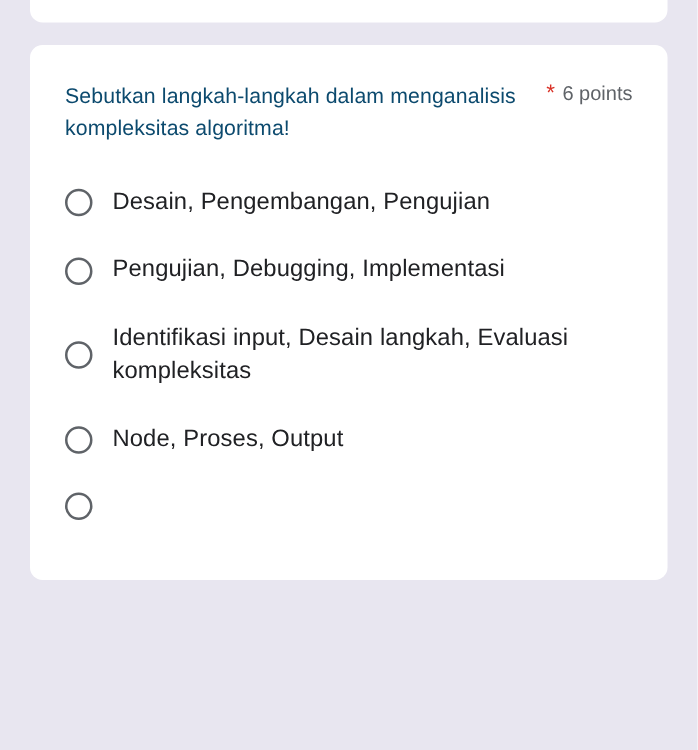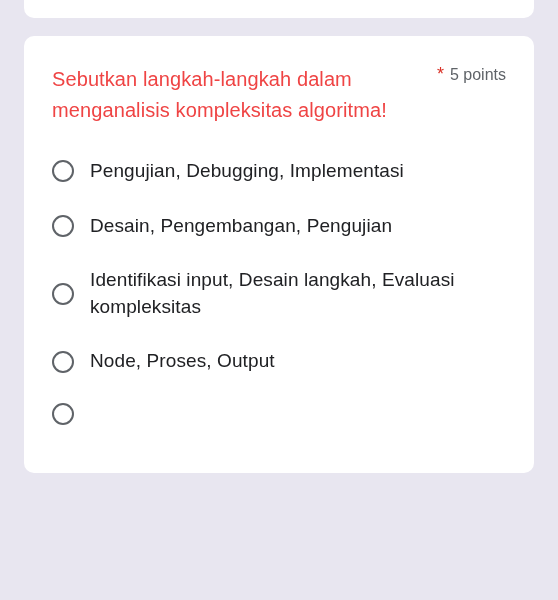--- a/index.html
+++ b/index.html
@@ -25,22 +25,22 @@
       border-radius: 10px;
       padding: 28px 28px 20px 28px;
     }
     .question-header {
       display: flex;
       justify-content: space-between;
       align-items: flex-start;
       margin-bottom: 32px;
     }
     .question-text {
-      font-size: 20px;
-      color: #ef4444;
+      font-size: 17px;
+      color: #0c4a6e;
       line-height: 1.55;
       flex: 1;
       padding-right: 12px;
       letter-spacing: 0.1px;
     }
     .points-wrap {
       display: flex;
       align-items: baseline;
       gap: 6px;
       white-space: nowrap;
@@ -77,32 +77,32 @@
 </head>
 <body>
 
 <div class="prev-card"></div>
 
 <div class="card">
   <div class="question-header">
     <div class="question-text">Sebutkan langkah-langkah dalam menganalisis kompleksitas algoritma!</div>
     <div class="points-wrap">
       <span class="required">*</span>
-      <span class="points">5 points</span>
+      <span class="points">6 points</span>
     </div>
   </div>
 
   <div class="option">
     <div class="radio"></div>
-    <div class="option-label">Pengujian, Debugging, Implementasi</div>
+    <div class="option-label">Desain, Pengembangan, Pengujian</div>
   </div>
 
   <div class="option">
     <div class="radio"></div>
-    <div class="option-label">Desain, Pengembangan, Pengujian</div>
+    <div class="option-label">Pengujian, Debugging, Implementasi</div>
   </div>
 
   <div class="option">
     <div class="radio"></div>
     <div class="option-label">Identifikasi input, Desain langkah, Evaluasi kompleksitas</div>
   </div>
 
   <div class="option">
     <div class="radio"></div>
     <div class="option-label">Node, Proses, Output</div>

